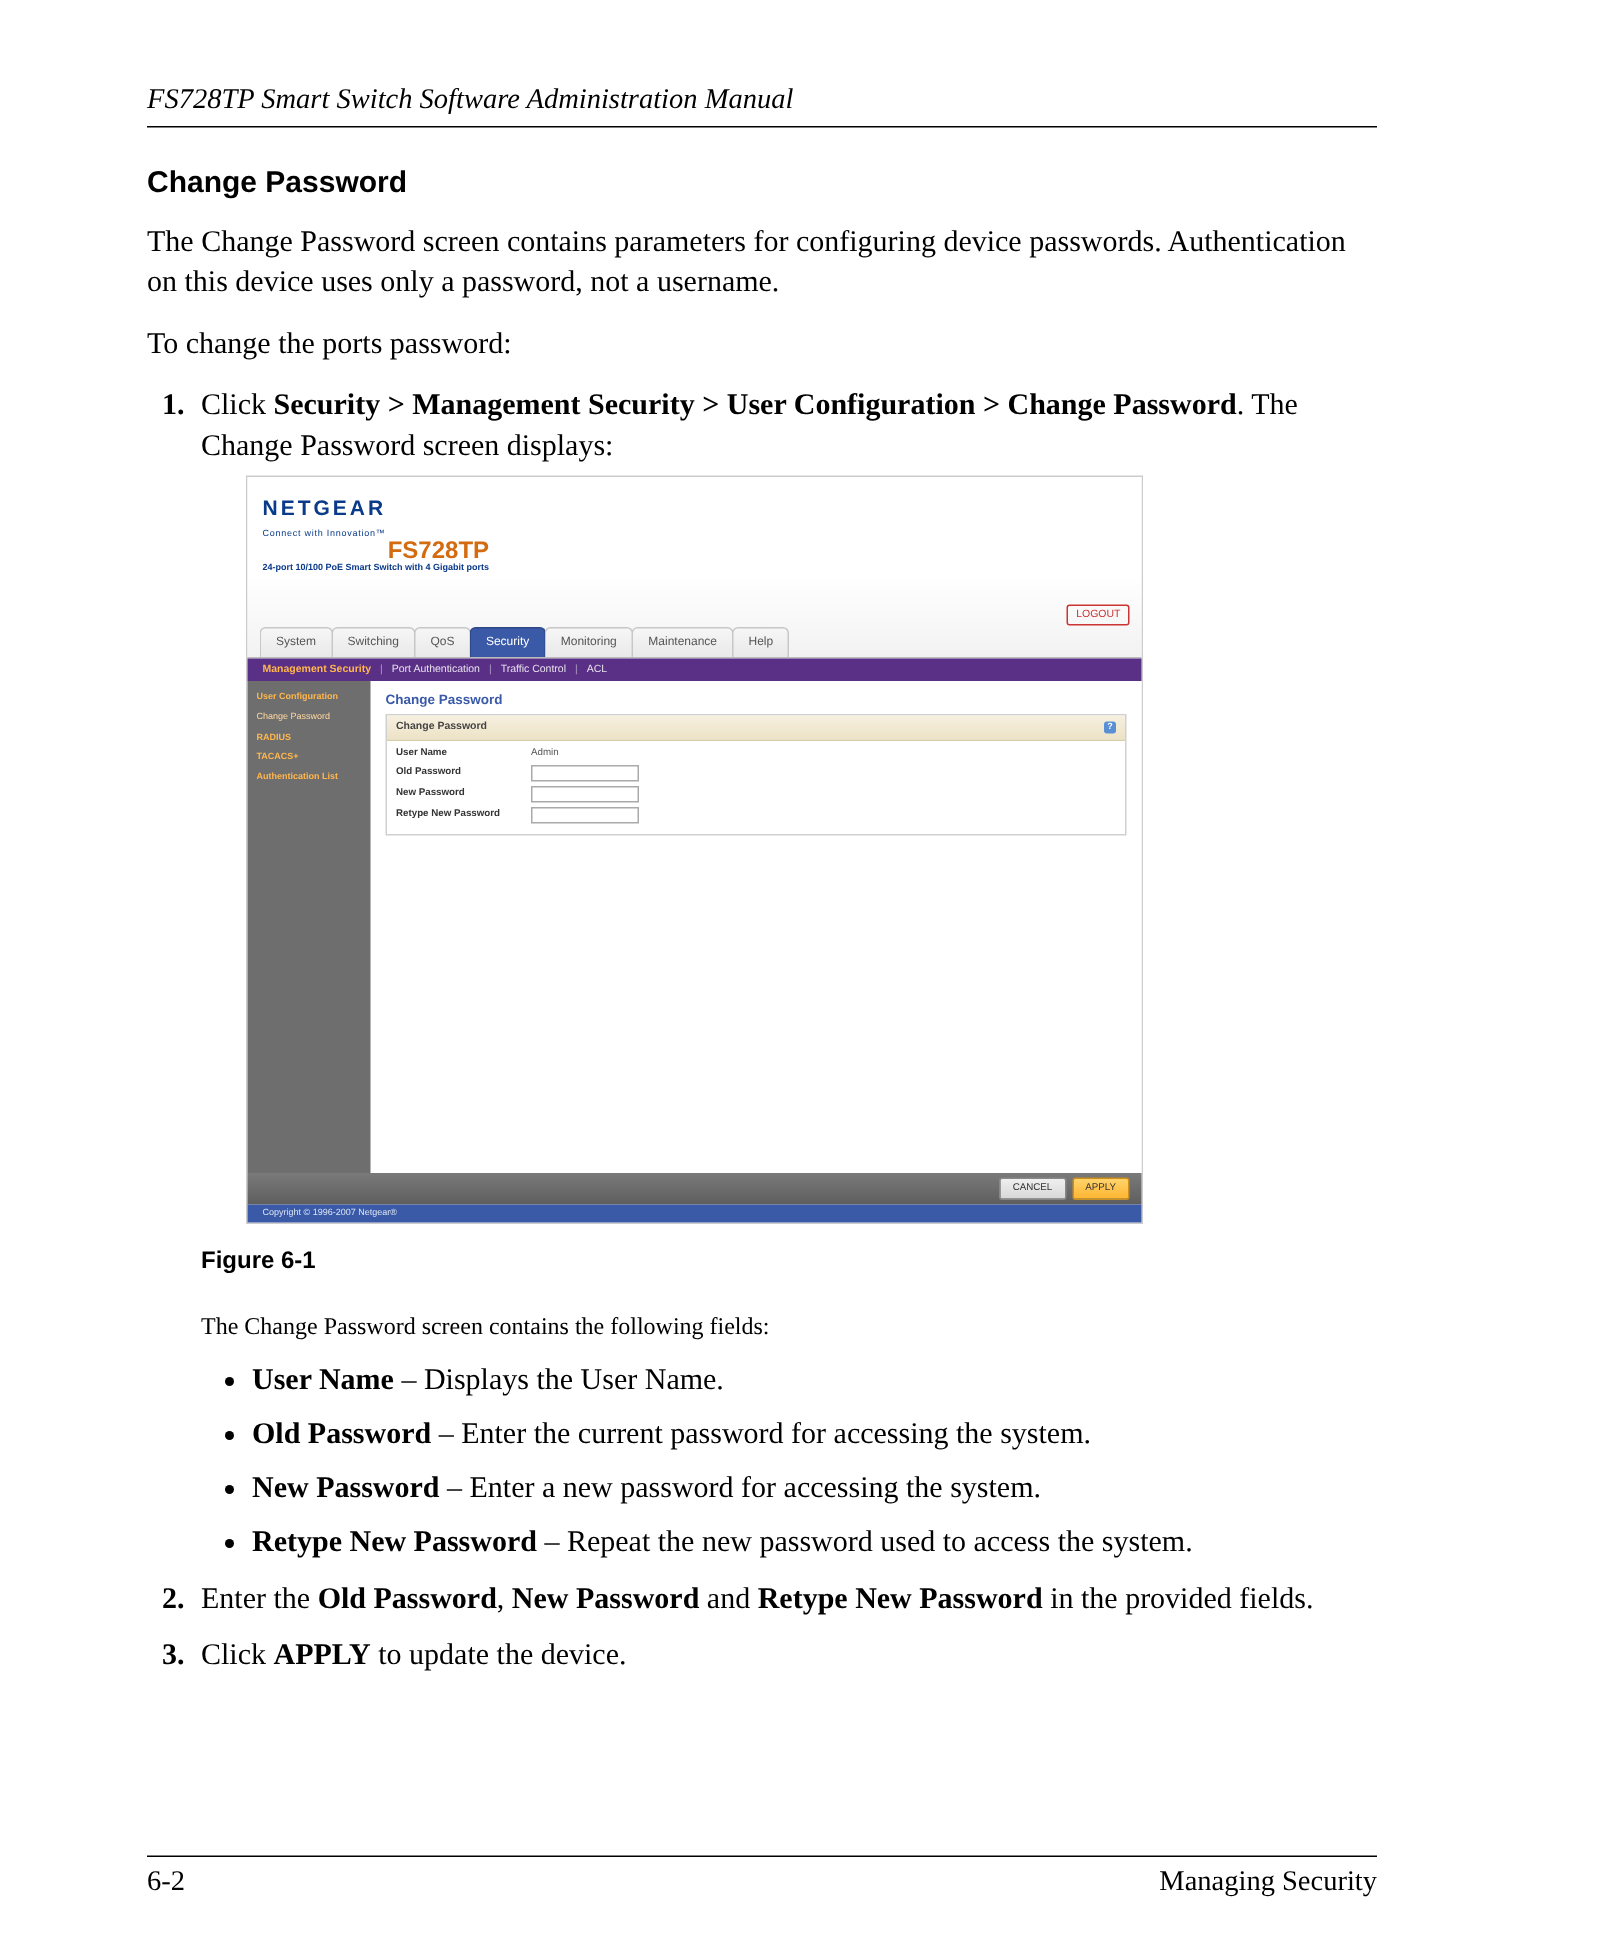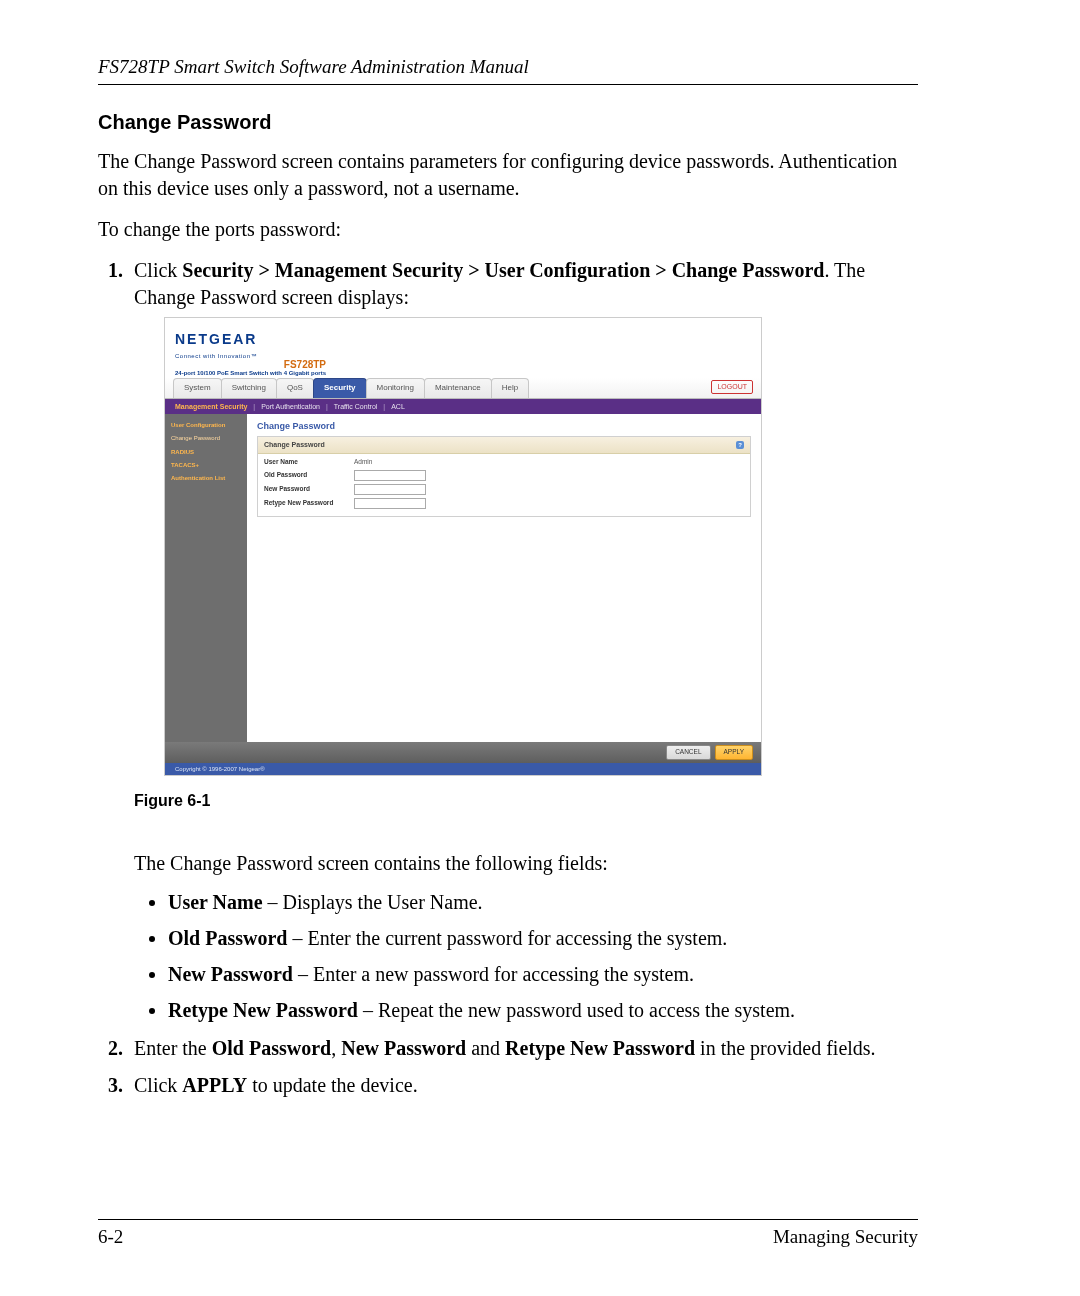--- a/index.html
+++ b/index.html
@@ -53,24 +53,24 @@
     margin: 6px 0 10px 0;
   }
   ul.bullets > li { margin-bottom: 6px; }
   .figure-wrap {
     margin: 6px 0 8px 30px;
   }
   .fig-caption {
     font-family: Arial, Helvetica, sans-serif;
     font-weight: bold;
     font-size: 16px;
-    margin: 14px 0 38px 30px;
+    margin: 14px 0 22px 30px;
   }
   .after-fig {
-    font-size: 20px;
+    font-size: 16px;
     line-height: 1.35;
     margin: 0 0 10px 22px;
   }
   .footer-rule {
     border: none;
     border-top: 1.5px solid #000;
     margin: 120px 0 6px 0;
   }
   .footer {
     display: flex;
@@ -111,21 +111,21 @@
     color: #0a3a8a;
     font-size: 6px;
     letter-spacing: 0.5px;
     display: block;
     margin-top: 1px;
   }
   .model-block { text-align: right; line-height: 1; }
   .model {
     color: #d36b10;
     font-weight: bold;
-    font-size: 10px;
+    font-size: 16px;
   }
   .model-sub {
     color: #0a3a8a;
     font-weight: bold;
     font-size: 6px;
   }
   .tabs-row {
     display: flex;
     align-items: flex-end;
     background: linear-gradient(#fff, #f2f2f2);
@@ -141,22 +141,23 @@
     border-bottom: none;
     background: linear-gradient(#f6f6f6, #e9e9e9);
     margin-right: -1px;
     border-top-left-radius: 4px;
     border-top-right-radius: 4px;
     white-space: nowrap;
   }
   .tab.active {
     background: #3a5aa8;
     color: #fff;
-    font-weight: bold;
+    font-weight: normal;
     border-color: #2d4787;
+    margin-top: 34px;
   }
   .logout {
     margin-left: auto;
     font-size: 7px;
     color: #c33;
     border: 1px solid #c33;
     border-radius: 2px;
     padding: 1px 5px;
     align-self: center;
     margin-bottom: 2px;

